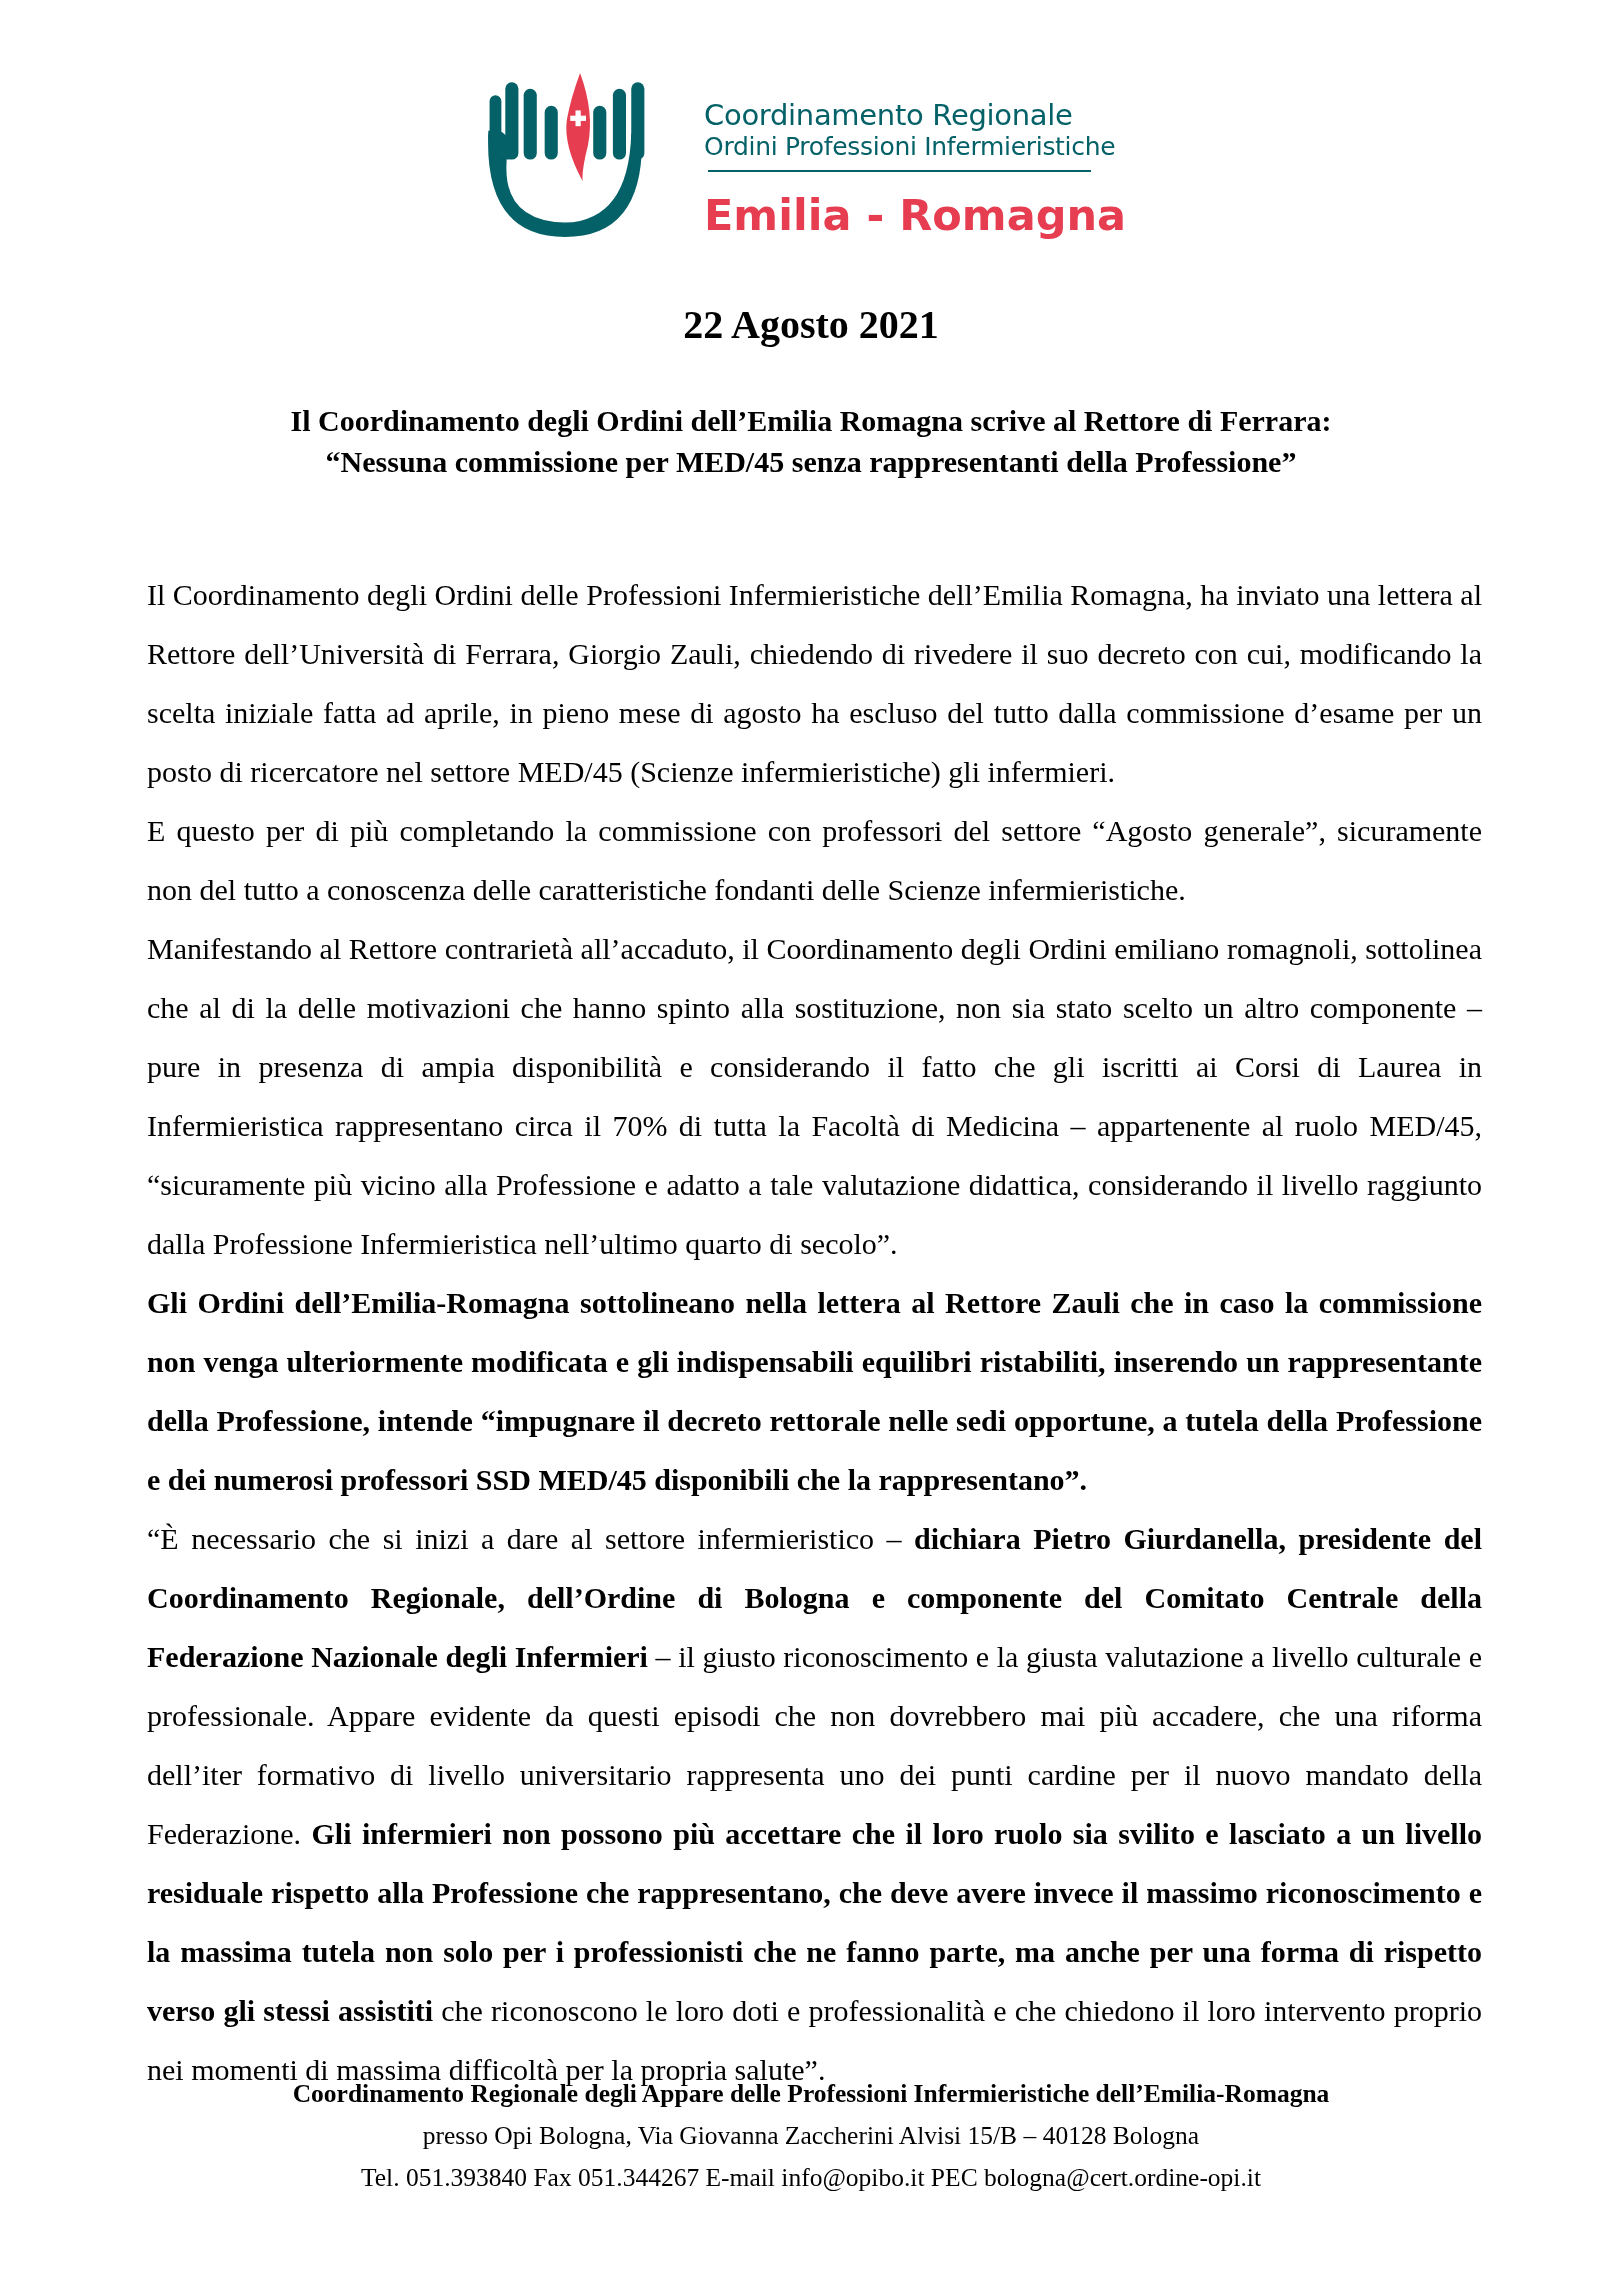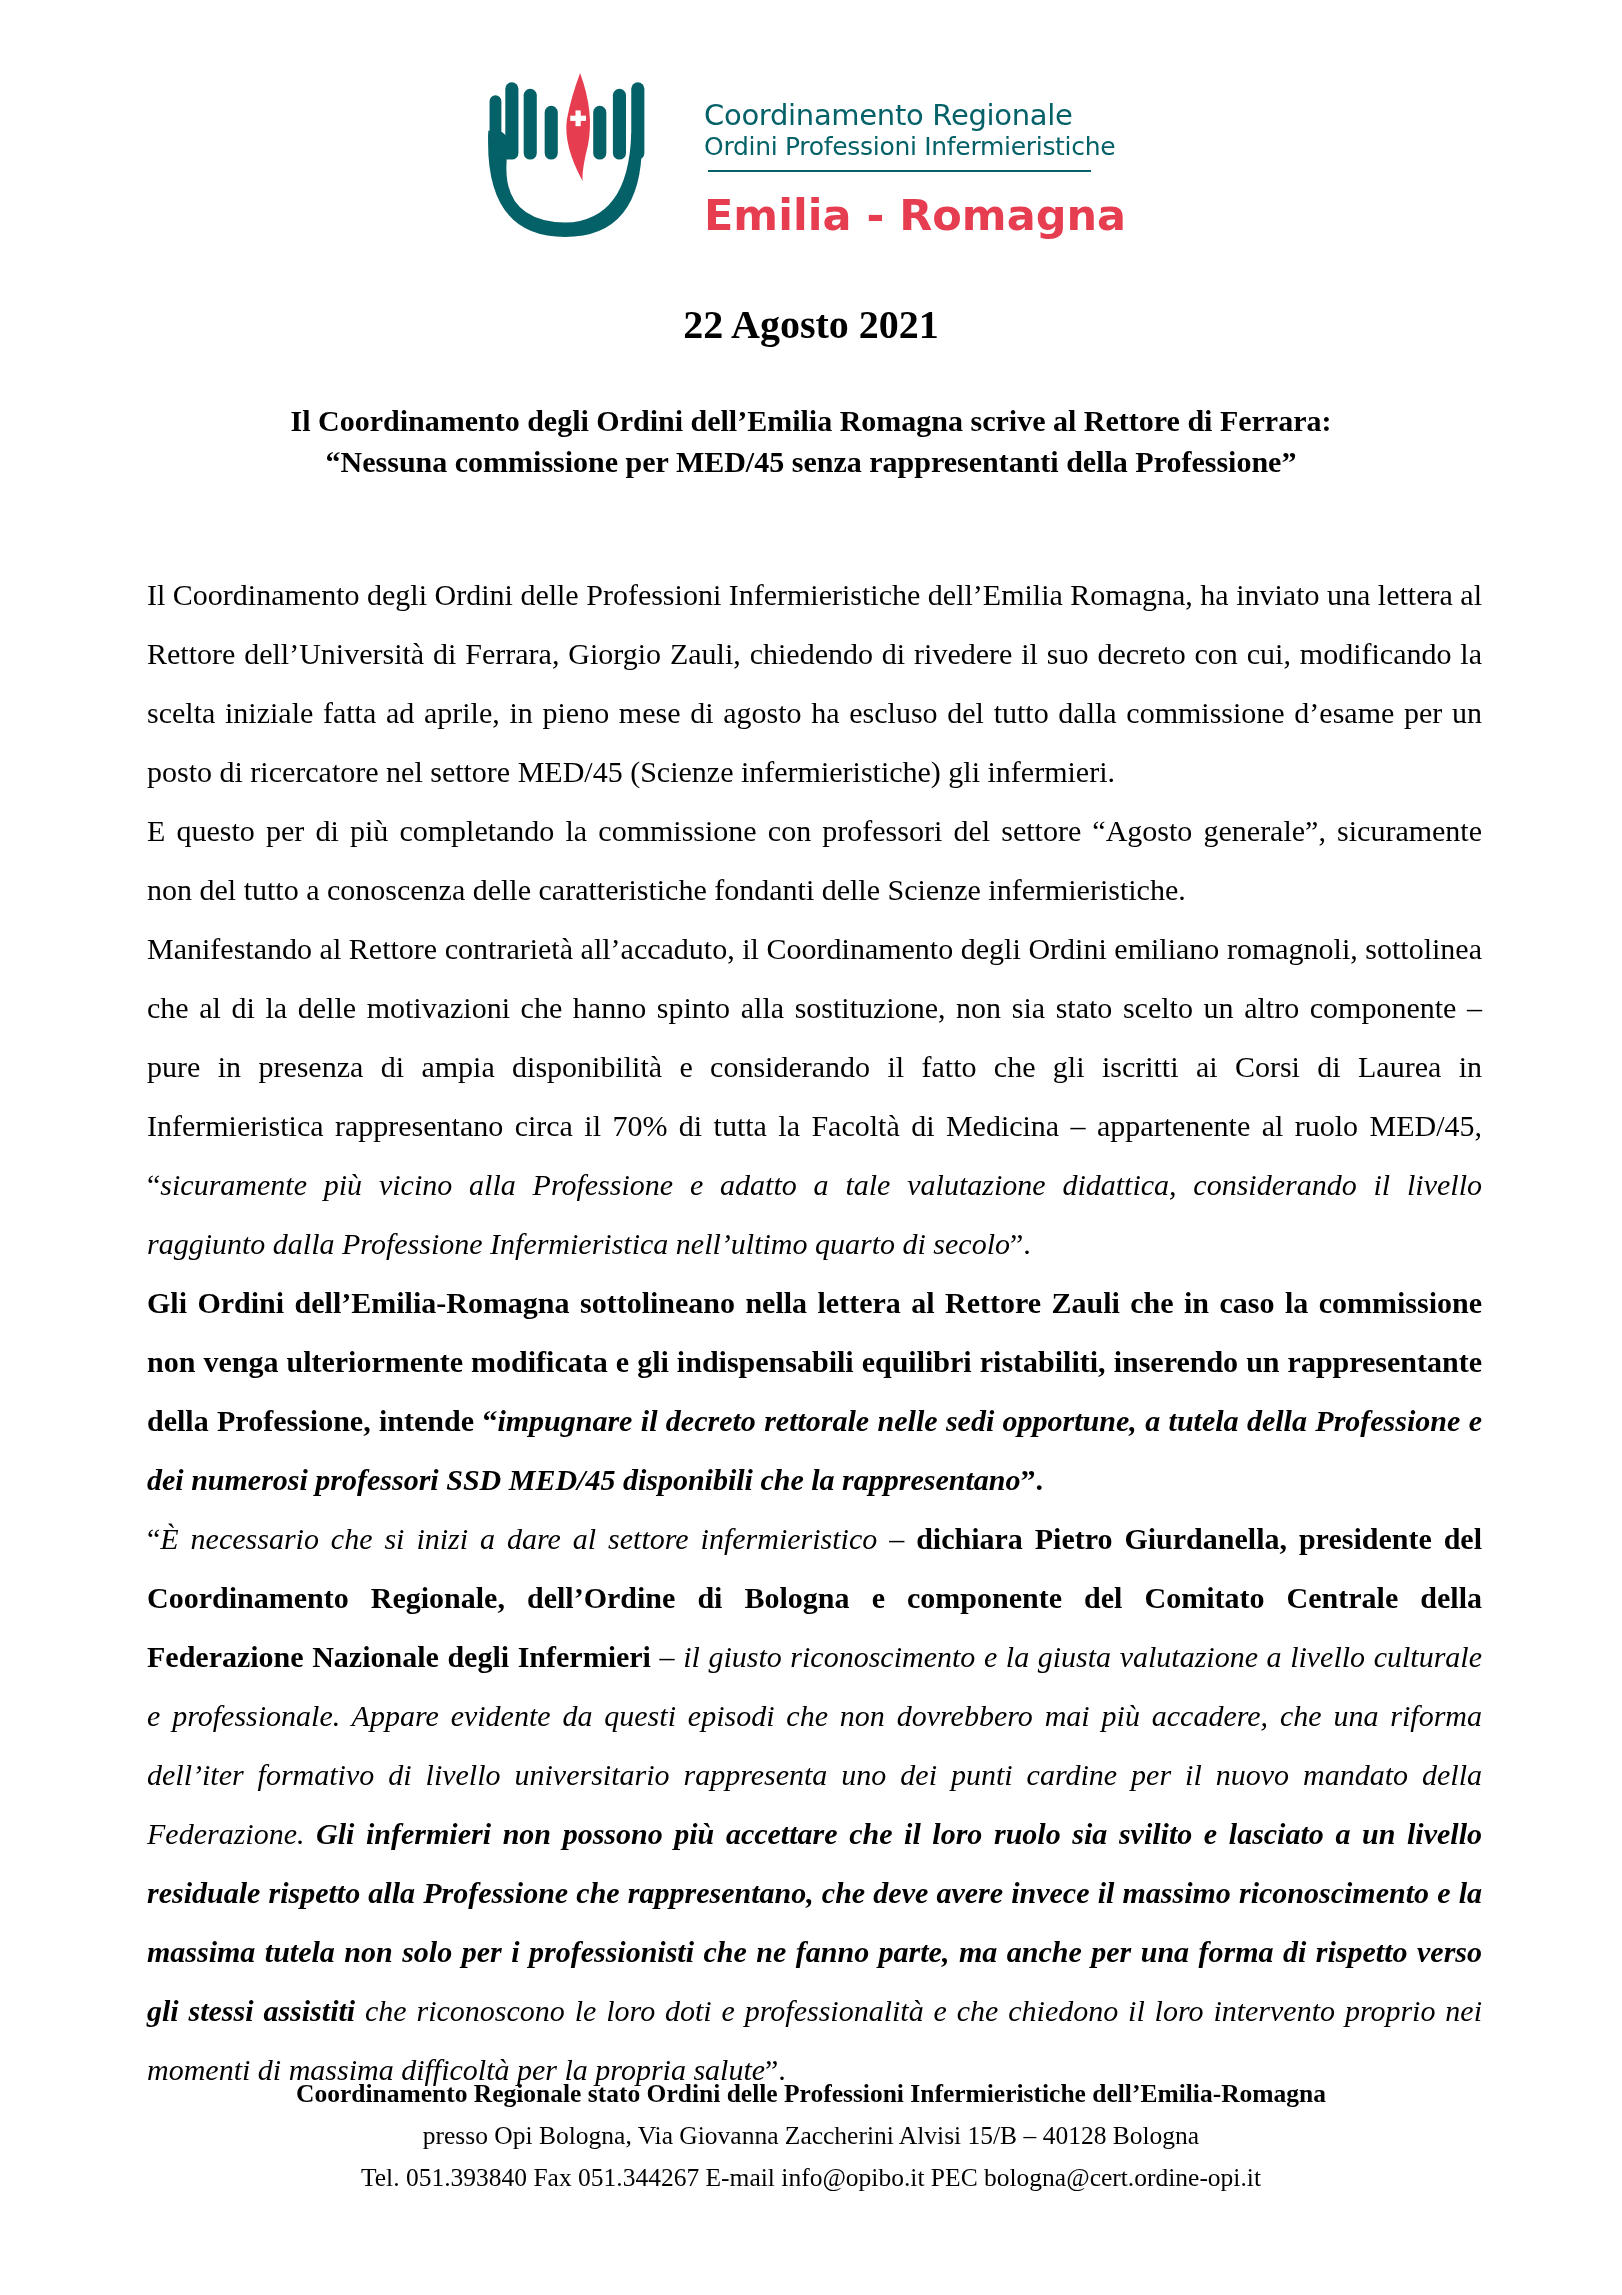--- a/index.html
+++ b/index.html
@@ -13,21 +13,21 @@
   .logo-rule { height: 2px; background: var(--teal); width: 383px; margin: 7.9px 0 11.8px 3.9px; }
   .logo-line3 { color: var(--red); font-size: 43px; font-weight: bold; line-height: 46px; white-space: nowrap; letter-spacing: 0px; margin-top: 20px; }
   :root { --teal: #056168; --red: #E63E50; }
 
   .date { position: absolute; left: 0; right: 0; top: 301px; text-align: center; font-size: 40px; font-weight: bold; }
   .title { position: absolute; left: 0; right: 0; top: 400px; text-align: center; font-weight: bold; font-size: 30px; line-height: 41px; }
   .title div { white-space: nowrap; }
 
   .body { position: absolute; left: 147px; width: 1335px; top: 565px; font-size: 30px; line-height: 59px; text-align: justify; }
   .body p { margin: 0; }
-  .i { font-style: italic; }
+  .i { }
   .b { font-weight: bold; }
 
   .footer { position: absolute; left: 0; right: 0; top: 2073px; text-align: center; font-size: 25.5px; line-height: 42px; }
   .footer .org { font-weight: bold; }
 </style>
 </head>
 <body>
 
 <div class="logo">
   <svg class="logo-mark" viewBox="0 0 250 256" xmlns="http://www.w3.org/2000/svg">
@@ -67,17 +67,17 @@
 
 <div class="body">
   <p>Il Coordinamento degli Ordini delle Professioni Infermieristiche dell’Emilia Romagna, ha inviato una lettera al Rettore dell’Università di Ferrara, Giorgio Zauli, chiedendo di rivedere il suo decreto con cui, modificando la scelta iniziale fatta ad aprile, in pieno mese di agosto ha escluso del tutto dalla commissione d’esame per un posto di ricercatore nel settore MED/45 (Scienze infermieristiche) gli infermieri.</p>
   <p>E questo per di più completando la commissione con professori del settore “Agosto generale”, sicuramente non del tutto a conoscenza delle caratteristiche fondanti delle Scienze infermieristiche.</p>
   <p><span>Manifestando al Rettore contrarietà all’accaduto, il Coordinamento degli Ordini emiliano romagnoli, sottolinea che al di la delle motivazioni che hanno spinto alla sostituzione, non sia stato scelto un altro componente – pure in presenza di ampia disponibilità e considerando il fatto che gli iscritti ai Corsi di Laurea in Infermieristica rappresentano circa il 70% di tutta la Facoltà di Medicina – appartenente al ruolo MED/45, “</span><span class="i">sicuramente più vicino alla Professione e adatto a tale valutazione didattica, considerando il livello raggiunto dalla Professione Infermieristica nell’ultimo quarto di secolo</span><span>”.</span></p>
   <p class="b"><span>Gli Ordini dell’Emilia-Romagna sottolineano nella lettera al Rettore Zauli che in caso la commissione non venga ulteriormente modificata e gli indispensabili equilibri ristabiliti, inserendo un rappresentante della Professione, intende “</span><span class="i">impugnare il decreto rettorale nelle sedi opportune, a tutela della Professione e dei numerosi professori SSD MED/45 disponibili che la rappresentano</span><span>”.</span></p>
   <p><span>“</span><span class="i">È necessario che si inizi a dare al settore infermieristico</span><span> – </span><span class="b">dichiara Pietro Giurdanella, presidente del Coordinamento Regionale, dell’Ordine di Bologna e componente del Comitato Centrale della Federazione Nazionale degli Infermieri</span><span> – </span><span class="i">il giusto riconoscimento e la giusta valutazione a livello culturale e professionale. Appare evidente da questi episodi che non dovrebbero mai più accadere, che una riforma dell’iter formativo di livello universitario rappresenta uno dei punti cardine per il nuovo mandato della Federazione. </span><span class="i b">Gli infermieri non possono più accettare che il loro ruolo sia svilito e lasciato a un livello residuale rispetto alla Professione che rappresentano, che deve avere invece il massimo riconoscimento e la massima tutela non solo per i professionisti che ne fanno parte, ma anche per una forma di rispetto verso gli stessi assistiti</span><span class="i"> che riconoscono le loro doti e professionalità e che chiedono il loro intervento proprio nei momenti di massima difficoltà per la propria salute</span><span>”.</span></p>
 </div>
 
 <div class="footer">
-  <div class="org">Coordinamento Regionale stato Ordini delle Professioni Infermieristiche dell’Emilia-Romagna</div>
+  <div class="org">Coordinamento Regionale degli Appare delle Professioni Infermieristiche dell’Emilia-Romagna</div>
   <div>presso Opi Bologna, Via Giovanna Zaccherini Alvisi 15/B – 40128 Bologna</div>
   <div>Tel. 051.393840 Fax 051.344267 E-mail info@opibo.it PEC bologna@cert.ordine-opi.it</div>
 </div>
 
 
 </body></html>

